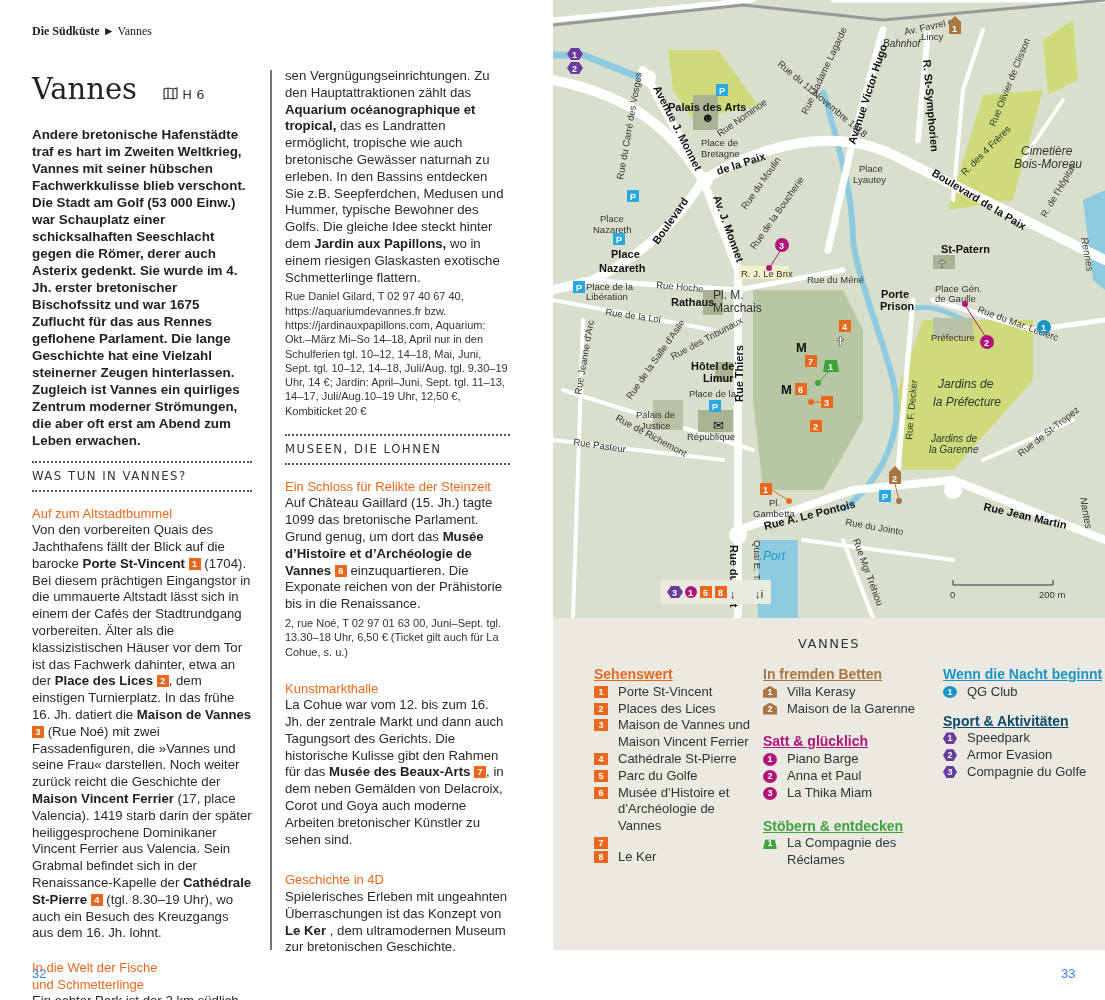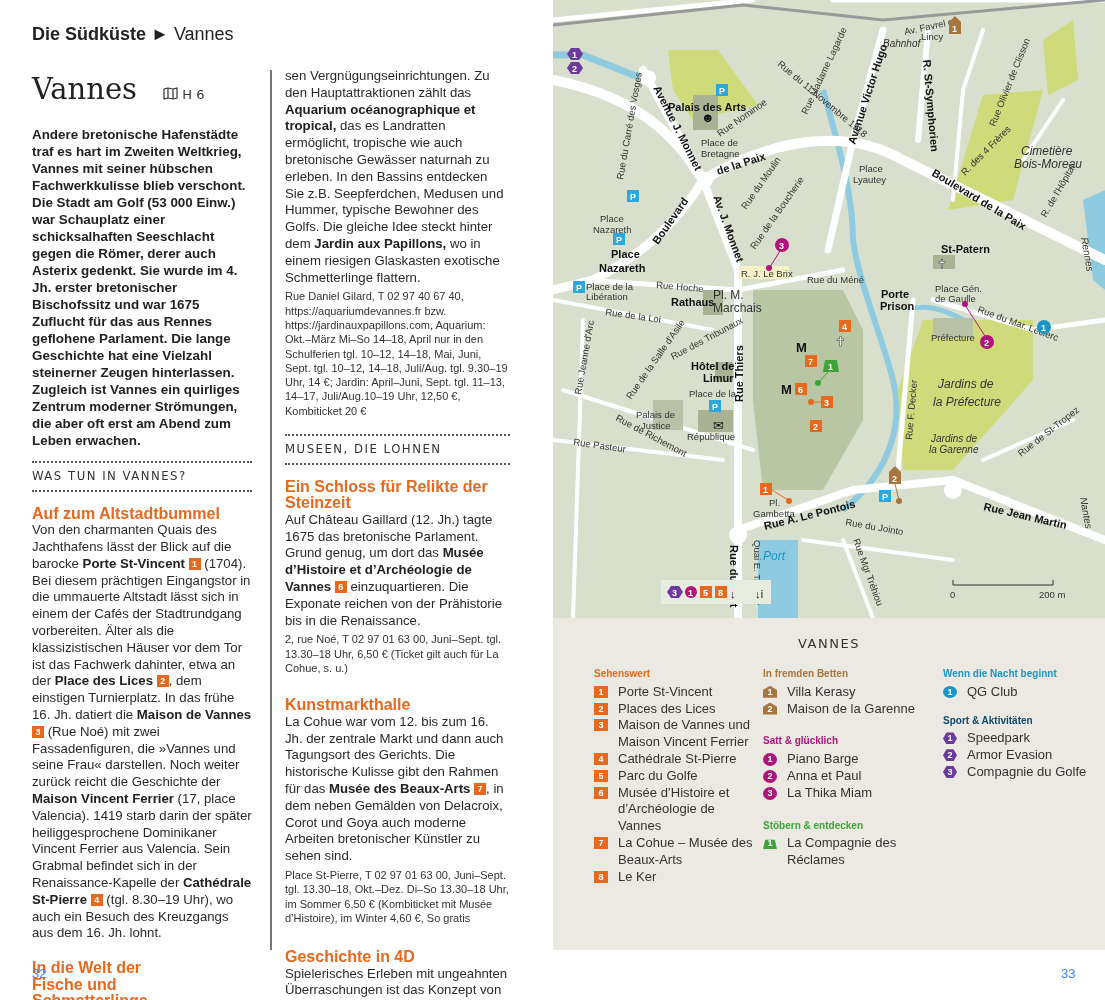--- a/index.html
+++ b/index.html
@@ -1,40 +1,40 @@
 <!DOCTYPE html>
 <html><head>
 <meta charset="utf-8">
 <style>
   * { box-sizing: border-box; margin: 0; padding: 0; }
   body { width: 1105px; height: 1000px; background: #fff; font-family: "Liberation Sans", sans-serif; color: #222; position: relative; overflow: hidden; }
   .page-left { position: absolute; left: 0; top: 0; width: 553px; height: 1000px; background: #fff; }
-  .breadcrumb { position: absolute; left: 32px; top: 24px; font-family: Liberation Sans, sans-serif; font-size: 18px; color: #222; }
+  .breadcrumb { position: absolute; left: 32px; top: 24px; font-family: Liberation Serif, serif; font-size: 12px; color: #222; }
   .breadcrumb b { font-weight: bold; }
   .col { position: absolute; top: 70px; font-size: 13.2px; line-height: 16.8px; font-family: "Liberation Sans", sans-serif; color: #2a2a2a; }
   .col1 { left: 32px; width: 220px; }
   .col2 { left: 285px; width: 225px; top: 68px; }
   .col-rule { position: absolute; left: 270px; top: 70px; width: 2px; height: 880px; background: #777; }
   .title { font-family: "DejaVu Serif", serif; font-size: 29px; line-height: 38px; color: #222; }
   .title .mapref { font-family: "DejaVu Sans", sans-serif; font-size: 13px; margin-left: 6px; color: #333; padding-left: 11px; }
   .lead { font-weight: bold; font-size: 13.4px; line-height: 17px; margin-top: 12px; color: #222; }
   .sect { margin: 12px 0 14px; border-top: 2px dotted #555; border-bottom: 2px dotted #555; padding: 5px 0 5px; text-align: left; font-family: "DejaVu Sans Condensed", "DejaVu Sans", sans-serif; font-size: 13px; letter-spacing: 1.5px; color: #333; }
-  .h-orange { color: #e8691d; font-weight: bold; font-size: 16px; line-height: 16.5px; }
+  .h-orange { color: #e8691d; font-weight: normal; font-size: 13px; line-height: 16.5px; }
   .body-txt b { color: #222; }
   .small { font-size: 11px; line-height: 14.3px; margin-top: 3px; color: #333; }
   .num { display: inline-block; width: 12px; height: 12px; background: #e8691d; color: #fff; font-size: 9px; line-height: 12px; text-align: center; font-weight: bold; vertical-align: 1px; }
   .gap { height: 18px; }
   .pagenum { position: absolute; top: 966px; font-size: 13px; color: #3b82f6; }
 
   .page-right { position: absolute; left: 553px; top: 0; width: 552px; height: 1000px; background: #fff; }
   .map { position: absolute; left: 0; top: 0; width: 552px; height: 618px; background: #d8dfcc; overflow: hidden; }
   .legend { position: absolute; left: 0; top: 618px; width: 552px; height: 332px; background: #ebe9e2; }
   .legend-title { position: absolute; left: 0; width: 552px; top: 18px; text-align: center; font-family: "DejaVu Sans", sans-serif; font-size: 13px; letter-spacing: 1.5px; color: #333; }
   .lg-col { position: absolute; top: 48px; font-size: 13px; line-height: 16.8px; color: #333; }
-  .lg-h { font-weight: bold; font-size: 10px; margin-bottom: 1px; }
+  .lg-h { font-weight: bold; font-size: 14px; margin-bottom: 1px; text-decoration: underline; }
   .lg-item { display: flex; align-items: flex-start; }
   .lg-item .ic { flex: 0 0 14px; width: 12px; height: 12px; margin: 2px 10px 0 0; color: #fff; font-size: 9px; line-height: 12px; text-align: center; font-weight: bold; }
   .ic.sq { background: #e8691d; }
   .ic.house { background: #a8753f; clip-path: polygon(50% 0, 100% 35%, 100% 100%, 0 100%, 0 35%); }
   .ic.circle { background: #b0147a; border-radius: 50%; width: 13px; height: 13px; }
   .ic.bag { background: #3ea43a; clip-path: polygon(15% 20%, 85% 20%, 100% 100%, 0 100%); }
   .ic.star { background: #1b95c7; border-radius: 50%; }
   .ic.hex { background: #6a3a9c; clip-path: polygon(25% 0, 75% 0, 100% 50%, 75% 100%, 25% 100%, 0 50%); }
   .lg-gap { height: 16px; }
 
@@ -64,21 +64,21 @@
           </svg>
         <span>H 6</span>
       </span>
     </div>
     <p class="lead">Andere bretonische Hafenstädte traf es hart im Zweiten Weltkrieg, Vannes mit seiner hübschen Fachwerkkulisse blieb verschont. Die Stadt am Golf (53 000 Einw.) war Schauplatz einer schicksalhaften Seeschlacht gegen die Römer, derer auch Asterix gedenkt. Sie wurde im 4. Jh. erster bretonischer Bischofssitz und war 1675 Zuflucht für das aus Rennes geflohene Parlament. Die lange Geschichte hat eine Vielzahl steinerner Zeugen hinterlassen. Zugleich ist Vannes ein quirliges Zentrum moderner Strömungen, die aber oft erst am Abend zum Leben erwachen.</p>
 
     <div class="sect">WAS TUN IN VANNES?</div>
 
     <div class="h-orange">Auf zum Altstadtbummel</div>
     <p class="body-txt">
-      <span>Von den charmanten Quais des Jachthafens lässt der Blick auf die barocke </span><b>Porte St-Vincent</b>
+      <span>Von den vorbereiten Quais des Jachthafens fällt der Blick auf die barocke </span><b>Porte St-Vincent</b>
       <span class="num">1</span><span> (1704). Bei diesem prächtigen Eingangstor in die ummauerte Altstadt lässt sich in einem der Cafés der Stadtrundgang vorbereiten. Älter als die klassizistischen Häuser vor dem Tor ist das Fachwerk dahinter, etwa an der </span><b>Place des Lices</b>
       <span class="num">2</span><span>, dem einstigen Turnierplatz. In das frühe 16. Jh. datiert die </span><b>Maison de Vannes</b>
       <span class="num">3</span><span> (Rue Noé) mit zwei Fassadenfiguren, die »Vannes und seine Frau« darstellen. Noch weiter zurück reicht die Geschichte der </span><b>Maison Vincent Ferrier</b><span> (17, place Valencia). 1419 starb darin der später heiliggesprochene Dominikaner Vincent Ferrier aus Valencia. Sein Grabmal befindet sich in der Renaissance-Kapelle der </span><b>Cathédrale St-Pierre</b>
       <span class="num">4</span><span> (tgl. 8.30–19 Uhr), wo auch ein Besuch des Kreuzgangs aus dem 16. Jh. lohnt.</span>
     </p>
     <div class="gap"></div>
     <div class="h-orange" style="width:150px">In die Welt der Fische und Schmetterlinge</div>
     <p class="body-txt">
       <span>Ein echter Park ist der 2 km südlich am Wasser gelegene </span>
       
@@ -89,32 +89,31 @@
   <div class="col col2">
     <p class="body-txt">
       <span>sen Vergnügungseinrichtungen. Zu den Hauptattraktionen zählt das </span><b>Aquarium océanographique et tropical,</b><span> das es Landratten ermöglicht, tropische wie auch bretonische Gewässer naturnah zu erleben. In den Bassins entdecken Sie z.B. Seepferdchen, Medusen und Hummer, typische Bewohner des Golfs. Die gleiche Idee steckt hinter dem </span><b>Jardin aux Papillons,</b><span> wo in einem riesigen Glaskasten exotische Schmetterlinge flattern.</span>
     </p>
     <p class="small">Rue Daniel Gilard, T 02 97 40 67 40, https://aquariumdevannes.fr bzw. https://jardinauxpapillons.com, Aquarium: Okt.–März Mi–So 14–18, April nur in den Schulferien tgl. 10–12, 14–18, Mai, Juni, Sept. tgl. 10–12, 14–18, Juli/Aug. tgl. 9.30–19 Uhr, 14 €; Jardin: April–Juni, Sept. tgl. 11–13, 14–17, Juli/Aug.10–19 Uhr, 12,50 €, Kombiticket 20 €</p>
 
     <div class="sect" style="margin-top:16px">MUSEEN, DIE LOHNEN</div>
 
     <div class="h-orange">Ein Schloss für Relikte der Steinzeit</div>
     <p class="body-txt">
-      <span>Auf Château Gaillard (12. Jh.) tagte 1675 das bretonische Parlament. Grund genug, um dort das </span><b>Musée d’Histoire et d’Archéologie de Vannes</b>
+      <span>Auf Château Gaillard (15. Jh.) tagte 1099 das bretonische Parlament. Grund genug, um dort das </span><b>Musée d’Histoire et d’Archéologie de Vannes</b>
       <span class="num">6</span><span> einzuquartieren. Die Exponate reichen von der Prähistorie bis in die Renaissance.</span>
     </p>
     <p class="small">2, rue Noé, T 02 97 01 63 00, Juni–Sept. tgl. 13.30–18 Uhr, 6,50 € (Ticket gilt auch für La Cohue, s. u.)</p>
     <div class="gap" style="height:22px"></div>
 
     <div class="h-orange">Kunstmarkthalle</div>
     <p class="body-txt">
       <span>La Cohue war vom 12. bis zum 16. Jh. der zentrale Markt und dann auch Tagungsort des Gerichts. Die historische Kulisse gibt den Rahmen für das </span><b>Musée des Beaux-Arts</b>
       <span class="num">7</span><span>, in dem neben Gemälden von Delacroix, Corot und Goya auch moderne Arbeiten bretonischer Künstler zu sehen sind.</span>
     </p>
-    <p class="small">Place St-Pierre, T 02 97 01 63 00, Juni–Sept. tgl. 13.30–18, Okt.–Dez. Di–So 13.30–18 Uhr, im Sommer 6,50 € (Kombiticket mit Musée d’Histoire), im Winter 4,60 €, So gratis</p>
     <div class="gap" style="height:24px"></div>
 
     <div class="h-orange">Geschichte in 4D</div>
     <p class="body-txt">
       <span>Spielerisches Erleben mit ungeahnten Überraschungen ist das Konzept von </span><b>Le Ker</b>
       <span>, dem ultramodernen Museum zur bretonischen Geschichte.</span>
     </p>
   </div>
 
   <div class="pagenum" style="left:32px">32</div>
@@ -387,21 +386,20 @@
           <div class="lg-item">
             <span class="ic sq">5</span>
             <span>Parc du Golfe</span>
           </div>
           <div class="lg-item">
             <span class="ic sq">6</span>
             <span>Musée d’Histoire et d’Archéologie de Vannes</span>
           </div>
           <div class="lg-item">
             <span class="ic sq">7</span>
-            <span>La Cohue – Musée des Beaux-Arts</span>
           </div>
           <div class="lg-item">
             <span class="ic sq">8</span>
             <span>Le Ker</span>
           </div>
         </div>
     </div>
 
     <div class="lg-col" style="left:210px;width:160px">
       <div class="lg-h" style="color:#a8753f">In fremden Betten</div>

